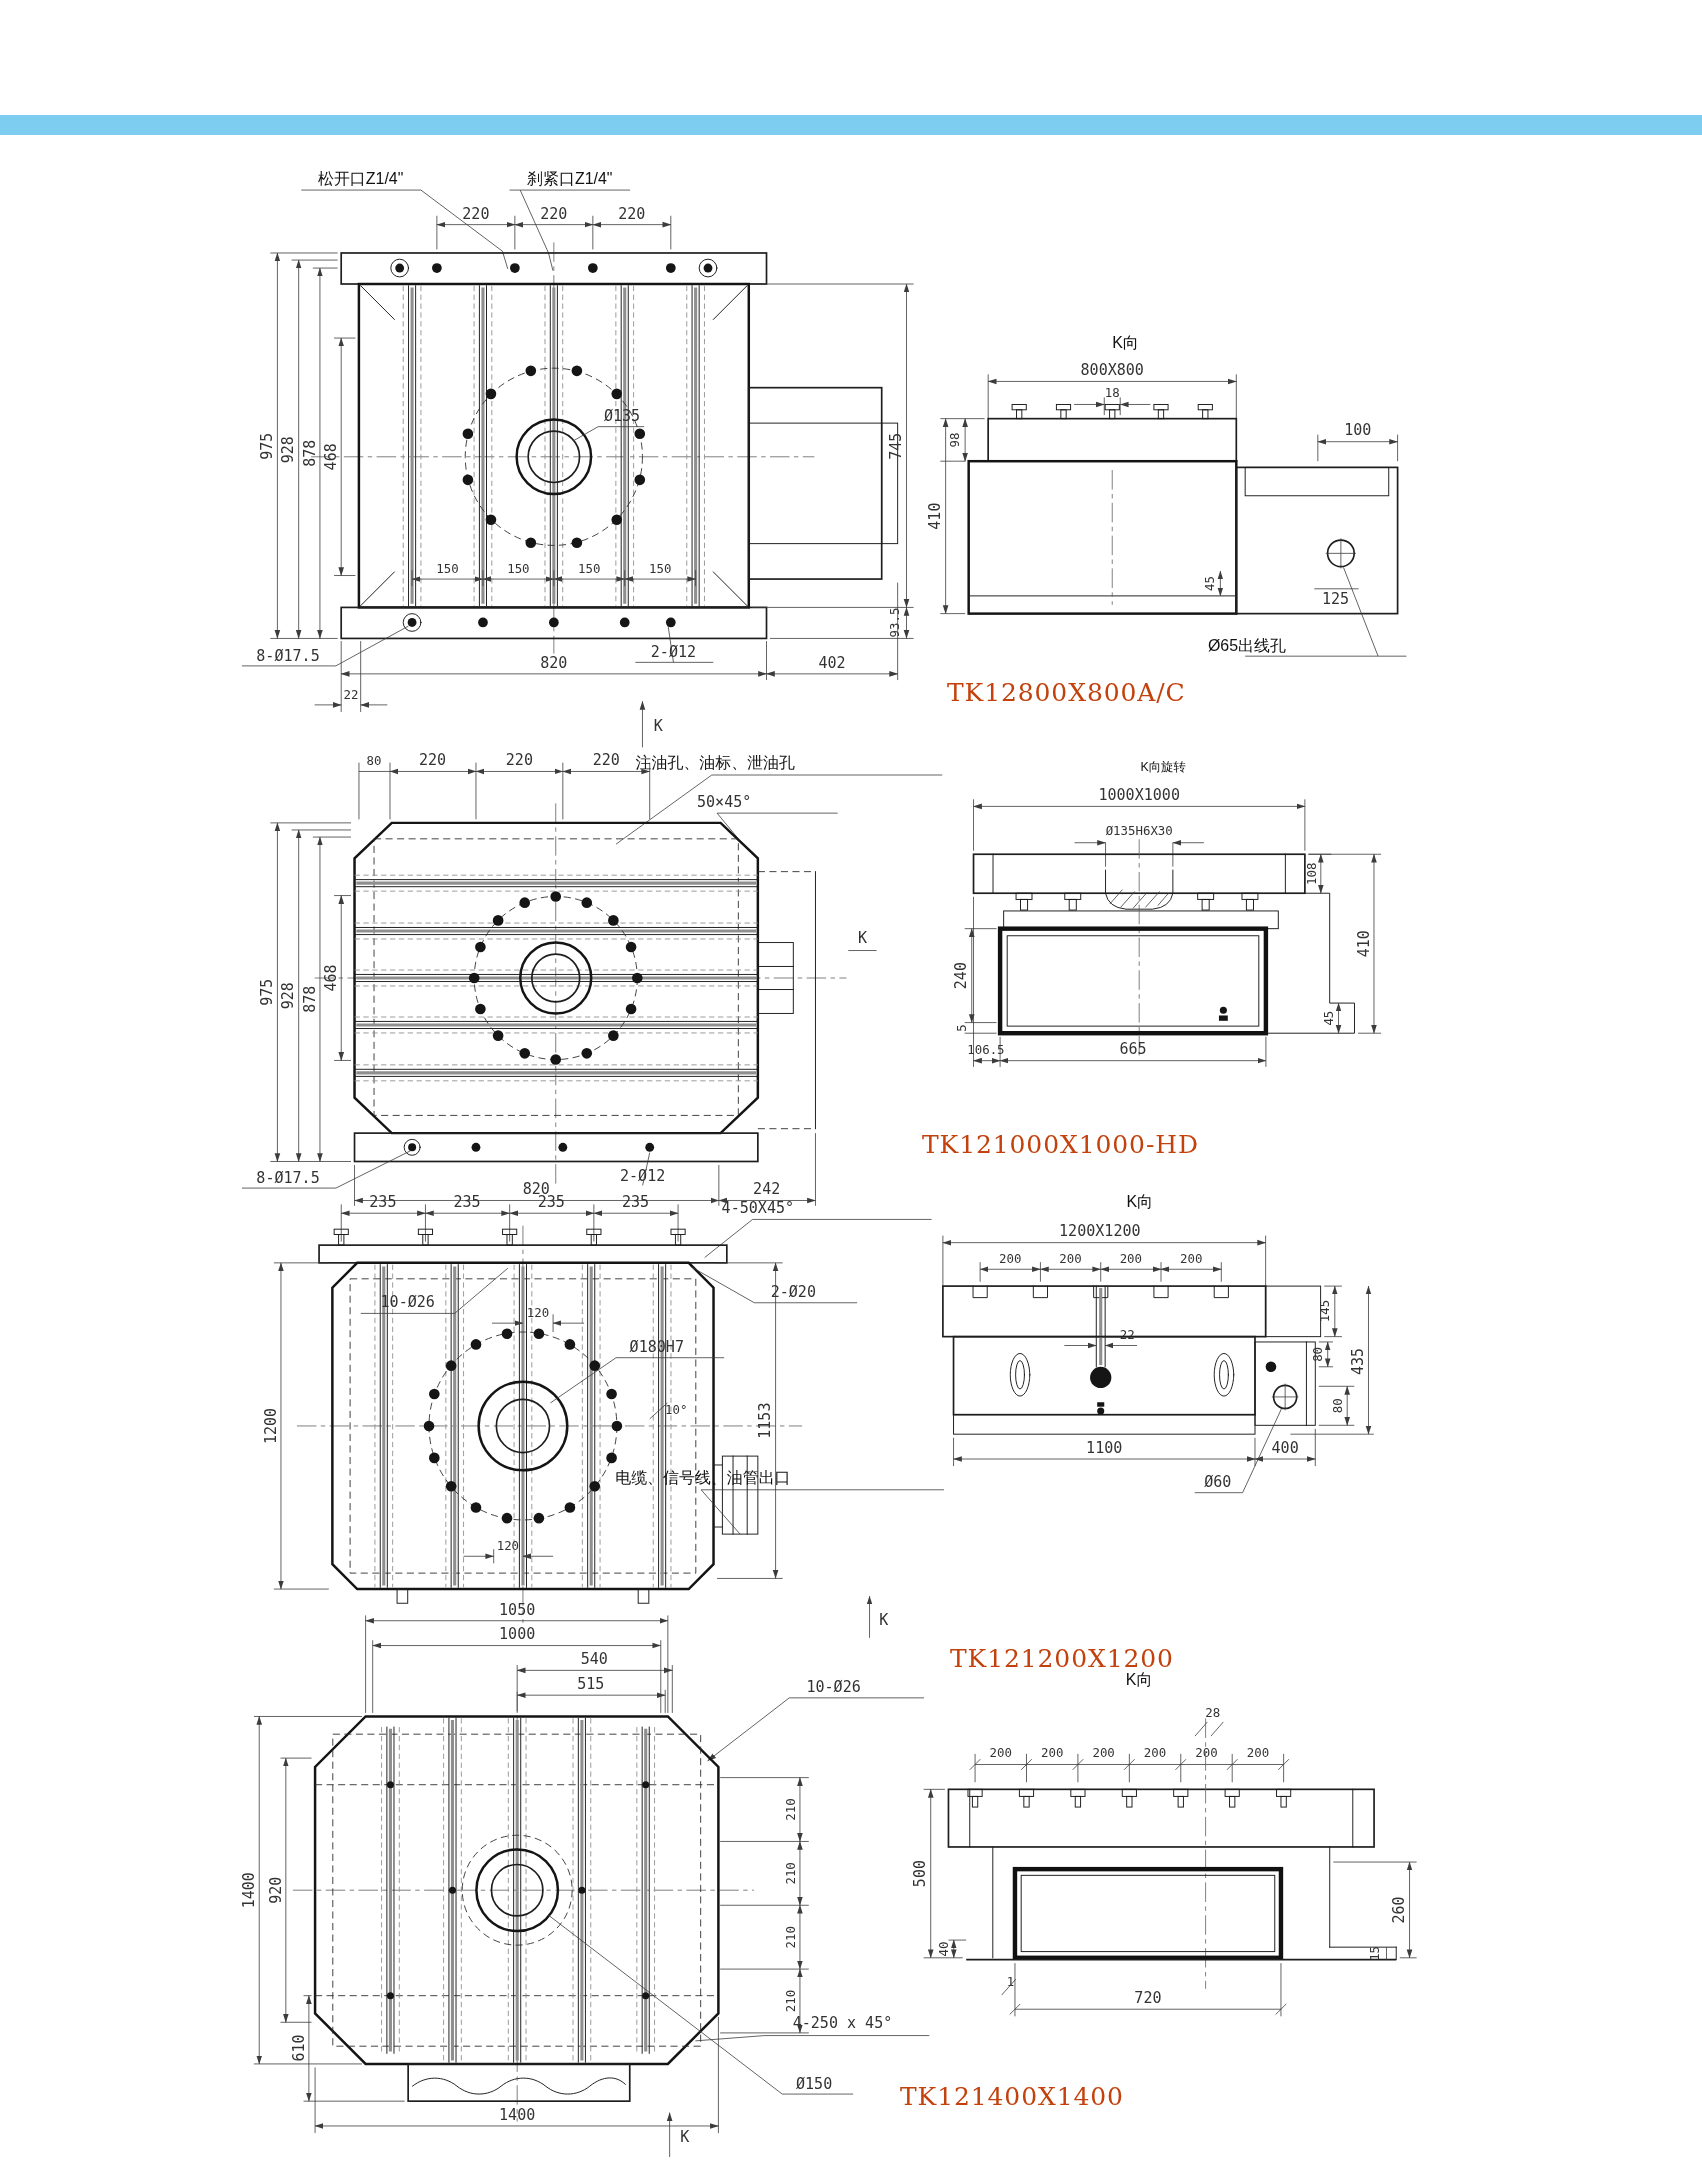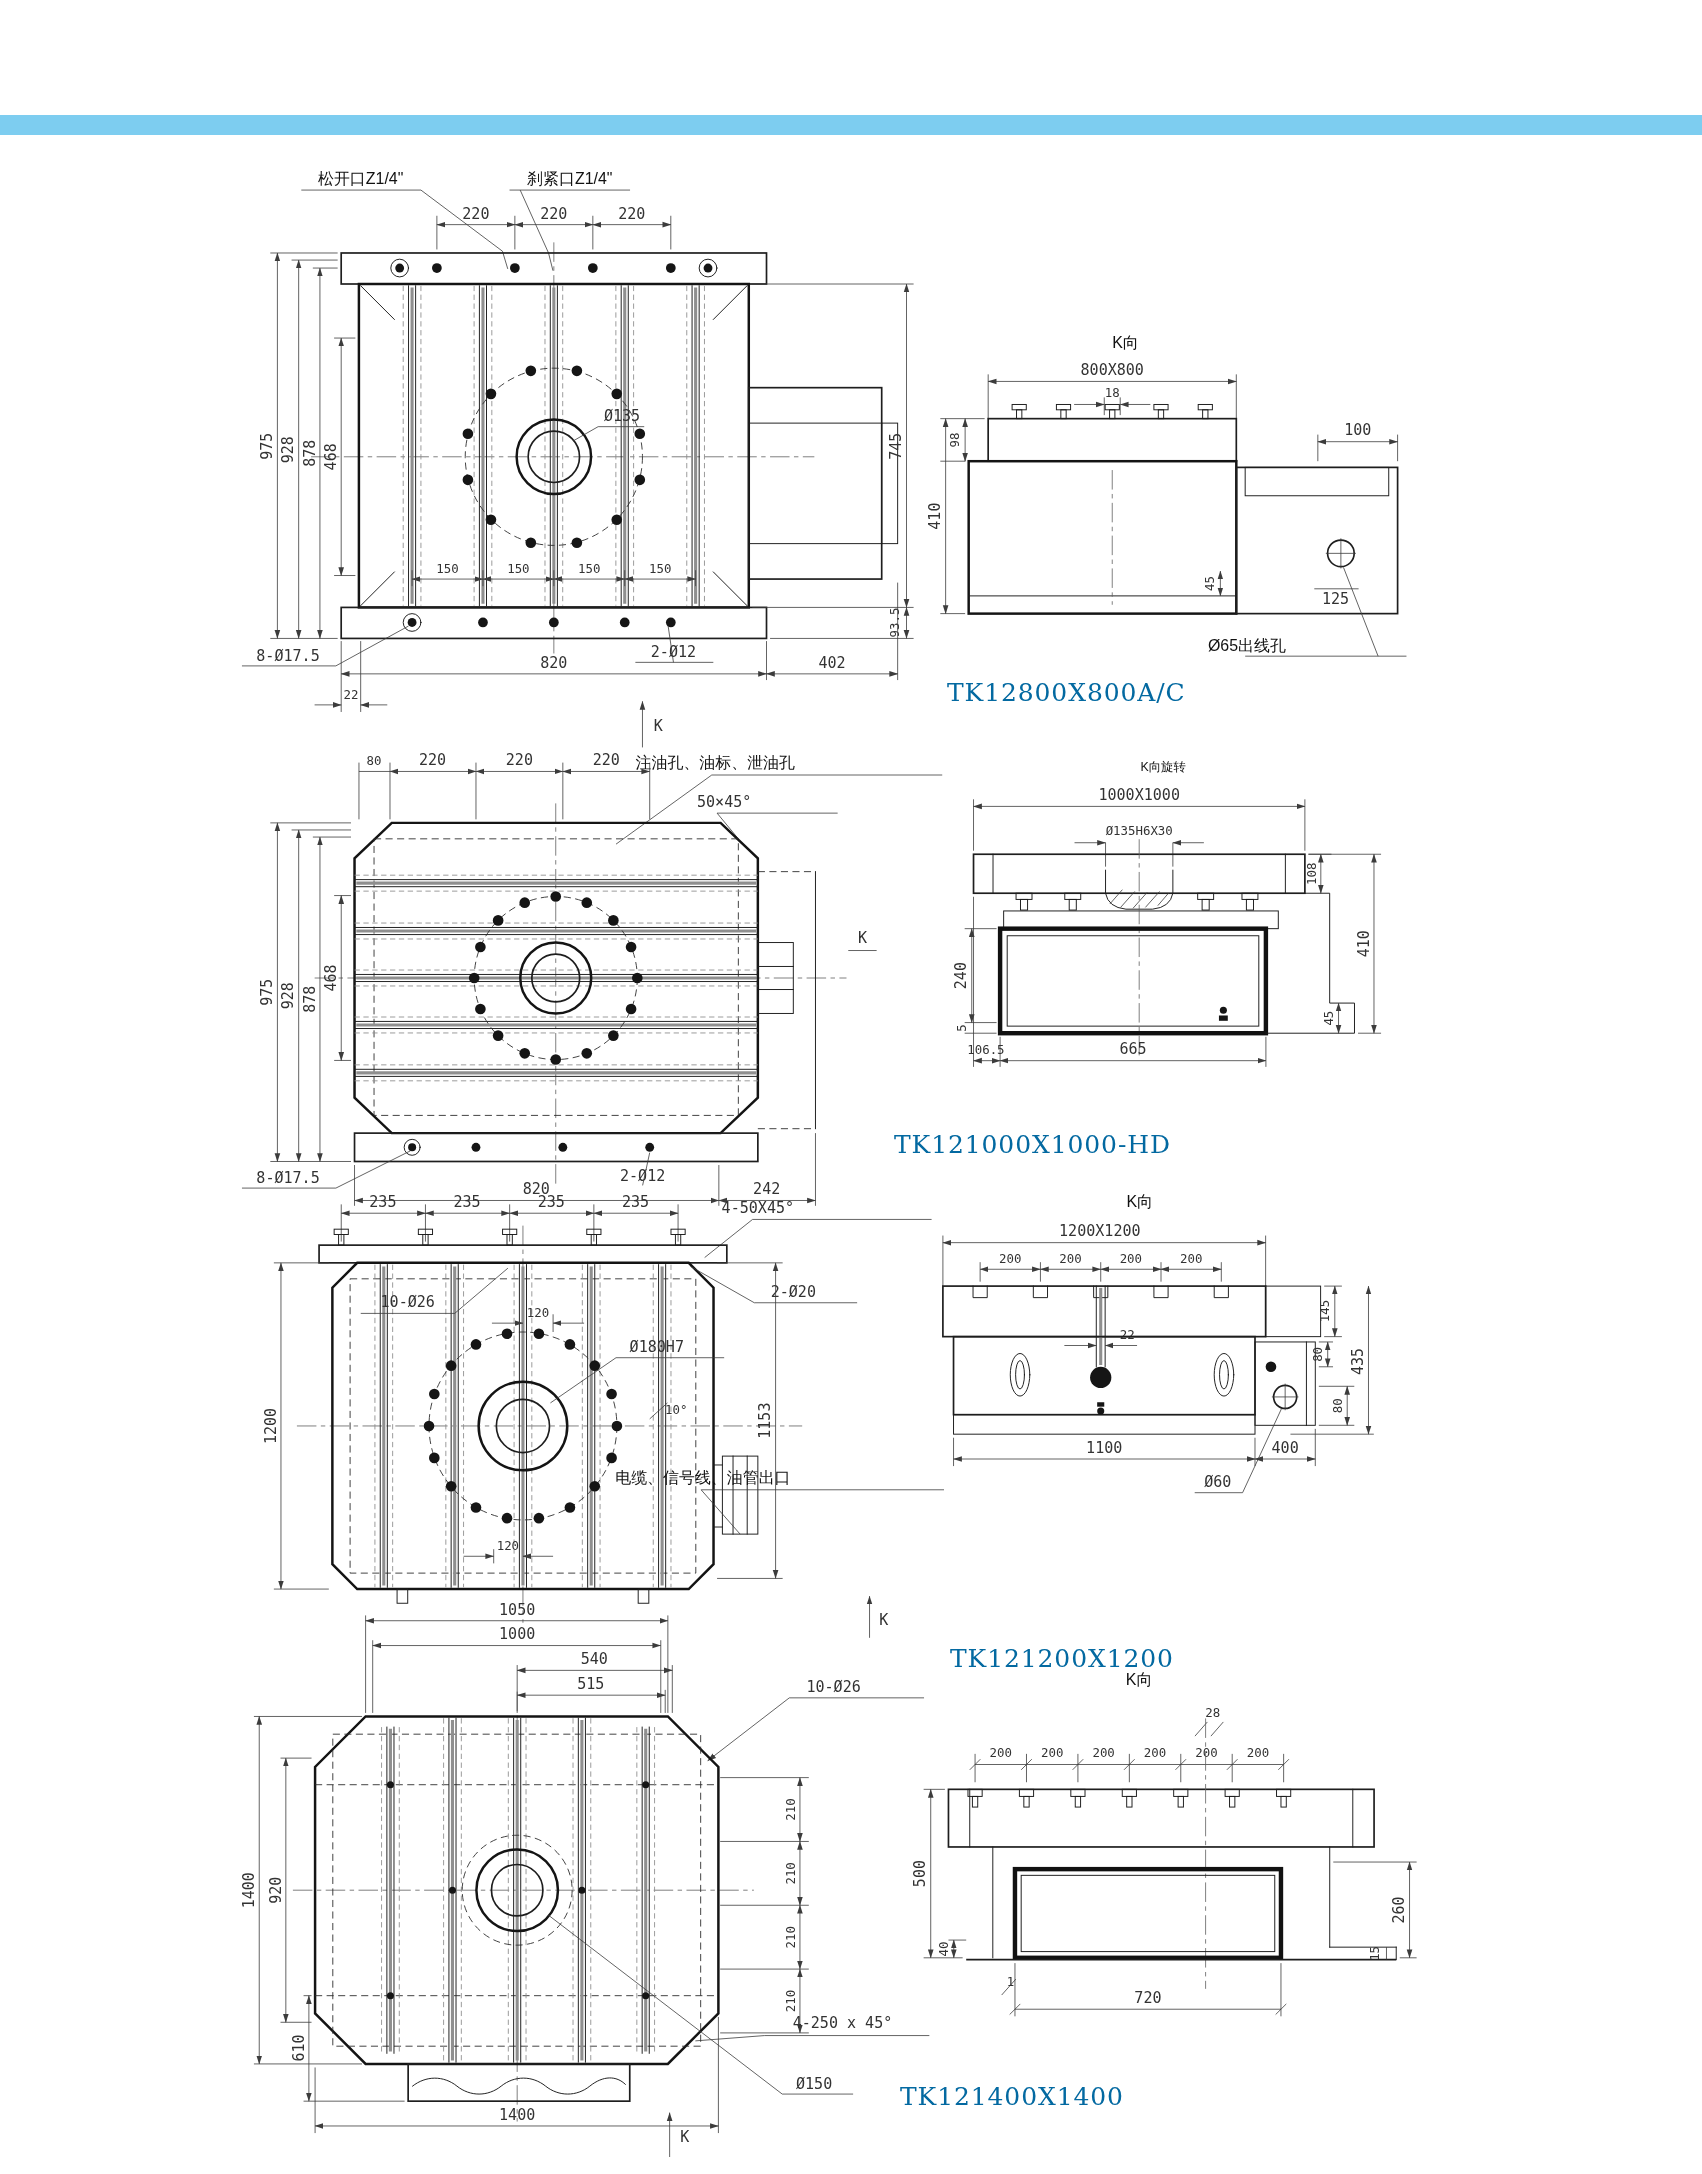--- a/index.html
+++ b/index.html
@@ -24,21 +24,21 @@
   .dm { stroke:#3c3c3c; stroke-width:.9;  fill:none; }
   .dot{ fill:#151515; stroke:none; }
 
   text { fill:#333; font-family:"DejaVu Sans Mono", monospace; font-size:17px; text-anchor:middle; }
   text.sm { font-size:14px; }
   text.cn { font-family:"Liberation Sans", sans-serif; fill:#111; font-size:18px; }
   text.cns { font-family:"Liberation Sans", sans-serif; fill:#111; font-size:14px; }
 
   .model {
     position:absolute; font-family:"DejaVu Serif", serif;
-    font-size:25px; color:#0369a1; letter-spacing:0.9px; white-space:nowrap;
+    font-size:25px; color:#c2410c; letter-spacing:0.9px; white-space:nowrap;
   }
 </style>
 </head>
 <body>
 
 <svg width="0" height="0" style="position:absolute" aria-hidden="true">
   <defs>
     <marker id="ar" viewBox="0 0 10 10" refX="9.5" refY="5" markerWidth="11" markerHeight="11" orient="auto-start-reverse">
       <path d="M0,1.8 L10,5 L0,8.2 Z" fill="#3c3c3c"></path>
     </marker>
@@ -470,21 +470,21 @@
     <text class="sm" transform="rotate(-90 40 308)" x="40" y="308">5</text>
     <line class="dm" x1="48" y1="160" x2="48" y2="352"></line>
       <line class="dm" x1="78" y1="318" x2="78" y2="352"></line>
     <line class="dm" x1="378" y1="318" x2="378" y2="352"></line>
     <line class="dm" x1="48" y1="345" x2="78" y2="345" marker-start="url(#ar)" marker-end="url(#ar)"></line>
     <line class="dm" x1="78" y1="345" x2="378" y2="345" marker-start="url(#ar)" marker-end="url(#ar)"></line>
     <text class="sm" x="62" y="338">106.5</text>
     <text x="228" y="338">665</text>
   </g>
 </svg>
-<div class="model" style="left:894px; top:1130px">TK121000X1000-HD</div>
+<div class="model" style="left:922px; top:1130px">TK121000X1000-HD</div>
 
 <svg class="sec" style="left:226px; top:1190px" width="718" height="448" viewBox="0 0 810 505">
   <g>
     <line class="c" x1="335" y1="40" x2="335" y2="488"></line>
     <line class="c" x1="80" y1="266" x2="650" y2="266"></line>
   </g>
   <g>
     <line class="dm" x1="130" y1="58" x2="130" y2="16"></line>
       <line class="dm" x1="225" y1="58" x2="225" y2="16"></line>
     <line class="dm" x1="320" y1="58" x2="320" y2="16"></line>

